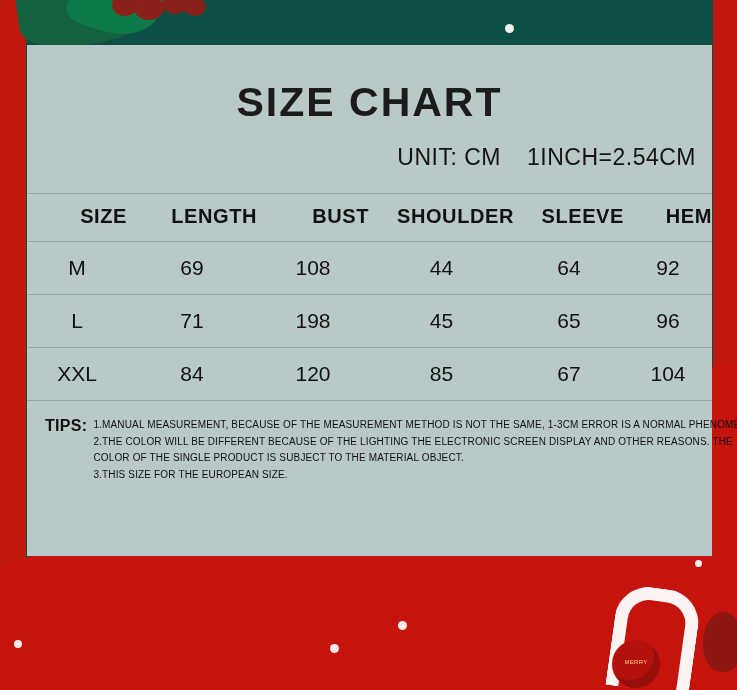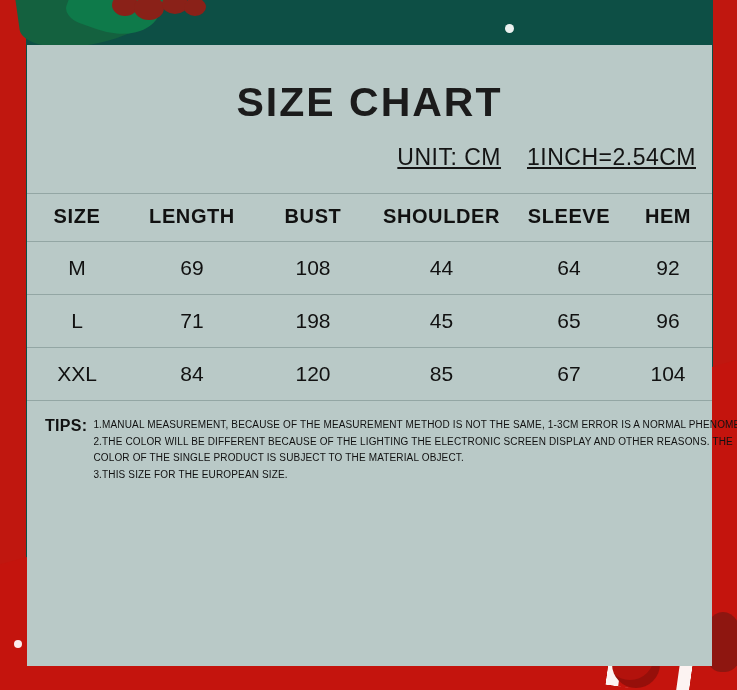--- a/index.html
+++ b/index.html
@@ -119,39 +119,38 @@
     left: 703px; top: 612px;
     width: 40px; height: 60px;
     background: #8e1610;
     border-radius: 50% 50% 45% 45%;
   }
 
   
   .card {
     position: absolute;
     left: 27px; top: 45px;
-    width: 685px; height: 621px;
+    width: 685px; height: 511px;
     background: #b9c9c7;
   }
   .card-title {
     text-align: center;
     font-size: 41px;
     font-weight: 700;
     letter-spacing: 2px;
     color: #1b1b1b;
     padding-top: 34px;
   }
   .card-unit {
     text-align: right;
     padding-right: 16px;
     margin-top: 18px;
     font-size: 23px;
     color: #141414;
     letter-spacing: .5px;
-    text-decoration: underline;
   }
   .card-unit .gap { display: inline-block; width: 26px; }
 
   
   table.size-table {
     width: 685px;
     border-collapse: collapse;
     margin-top: 22px;
     table-layout: fixed;
   }
@@ -161,20 +160,21 @@
     color: #111;
     border-top: 1px solid #93a6a4;
   }
   table.size-table thead th {
     font-size: 20px;
     font-weight: 700;
     letter-spacing: .6px;
     padding: 11px 0 13px;
     border-top: 1px solid #93a6a4;
     border-bottom: 1px solid #93a6a4;
+    text-align: right;
   }
   table.size-table tbody td {
     font-size: 21px;
     font-weight: 400;
     padding: 14px 0;
     border-bottom: 1px solid #93a6a4;
   }
   table.size-table tbody td.c-size { font-weight: 500; }
   .col-size     { width: 100px; }
   .col-length   { width: 130px; }

